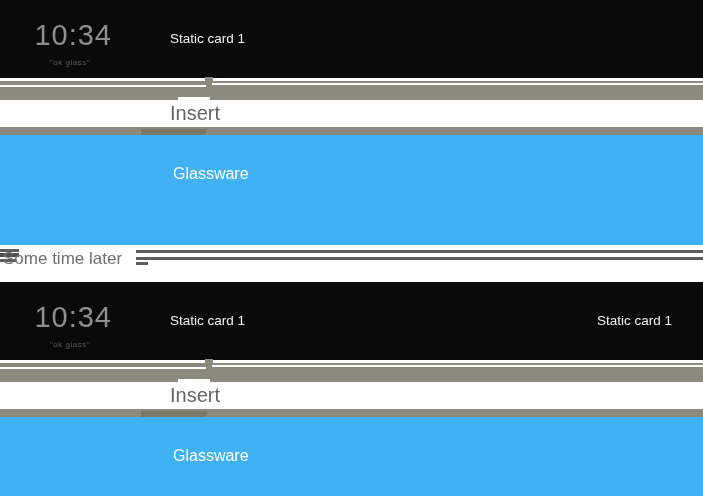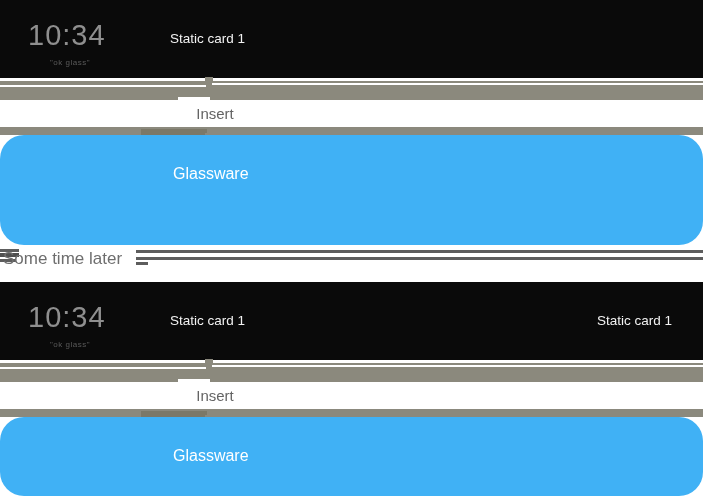--- a/index.html
+++ b/index.html
@@ -7,42 +7,42 @@
     position:relative;width:703px;height:496px;overflow:hidden;
     background:#fff;font-family:"Liberation Sans",sans-serif;
     -webkit-font-smoothing:antialiased;
   }
   .section{position:absolute;left:0;width:703px;}
   .section.before{top:0;height:245px;}
   .section.after{top:282px;height:214px;}
 
   
   .card-black{position:absolute;left:0;top:0;width:703px;height:78px;background:var(--card_black,#0a0a0a);}
-  .clock{position:absolute;left:28px;top:18px;width:84px;text-align:left;
+  .clock{position:absolute;left:28px;top:18px;width:84px;text-align:right;
          font-size:29px;font-weight:300;letter-spacing:1px;color:var(--clock_text,#8f8f8f);line-height:34px;}
   .hotword{position:absolute;left:28px;top:58px;width:84px;text-align:center;
            font-size:8px;color:var(--hotword_text,#5a5a5a);letter-spacing:.5px;}
   .card-label{position:absolute;left:170px;top:31px;font-size:13.5px;color:var(--card_label,#f2f2f2);line-height:16px;}
   .card-label-right{position:absolute;right:31px;top:31px;font-size:13.5px;color:var(--card_label,#f2f2f2);line-height:16px;text-align:right;}
 
   
   .bars-block{position:absolute;left:0;top:81px;width:703px;height:19px;background:var(--timeline_gray,#8b897d);}
   .connector-top{position:absolute;left:205px;top:77px;width:8px;height:7px;background:var(--timeline_gray,#8b897d);}
   .seam-left{position:absolute;left:0;top:85px;width:206px;height:2px;background:#fff;}
   .seam-right{position:absolute;left:212px;top:83px;width:491px;height:2px;background:#fff;}
   .insert-strip{position:absolute;left:0;top:100px;width:703px;height:27px;background:#fff;}
   .notch{position:absolute;left:178px;top:97px;width:32px;height:4px;background:#fff;}
-  .insert-label{position:absolute;left:170px;top:105px;width:90px;text-align:center;
-                font-size:15px;color:var(--insert_text,#646464);line-height:17px;}
+  .insert-label{position:absolute;left:170px;top:105px;width:90px;text-align:left;
+                font-size:20px;color:var(--insert_text,#646464);line-height:17px;}
   .bar-bottom{position:absolute;left:0;top:127px;width:703px;height:8px;background:var(--timeline_gray,#8b897d);}
   .tab-dark{position:absolute;left:141px;top:129px;width:66px;height:6px;background:var(--timeline_gray_dark,#7b7868);}
   .tab-small{position:absolute;left:205px;top:133px;width:12px;height:4px;background:var(--timeline_gray,#8b897d);}
 
   
-  .card-blue{position:absolute;left:0;top:135px;right:0;bottom:0;background:var(--glassware_blue,#40b1f5);border-radius:24px;}
+  .card-blue{position:absolute;left:0;top:135px;right:0;bottom:0;background:var(--glassware_blue,#40b1f5);}
   .glassware-label{position:absolute;left:173px;top:31px;font-size:16px;color:var(--glassware_text,#fff);line-height:16px;}
 
   
   .divider{position:absolute;left:0;top:245px;width:652px;height:37px;background:#fff;}
   .dline{position:absolute;background:var(--divider_line,#5d5d5d);height:3px;}
   .dl-left1{left:0;width:19px;top:4px;}
   .dl-left2{left:0;width:19px;top:8px;height:4px;background:#4f4f4f;}
   .dl-left3{left:0;width:16px;top:14px;}
   .dl-right1{left:136px;width:567px;top:5px;}
   .dl-right2{left:136px;width:567px;top:12px;}

